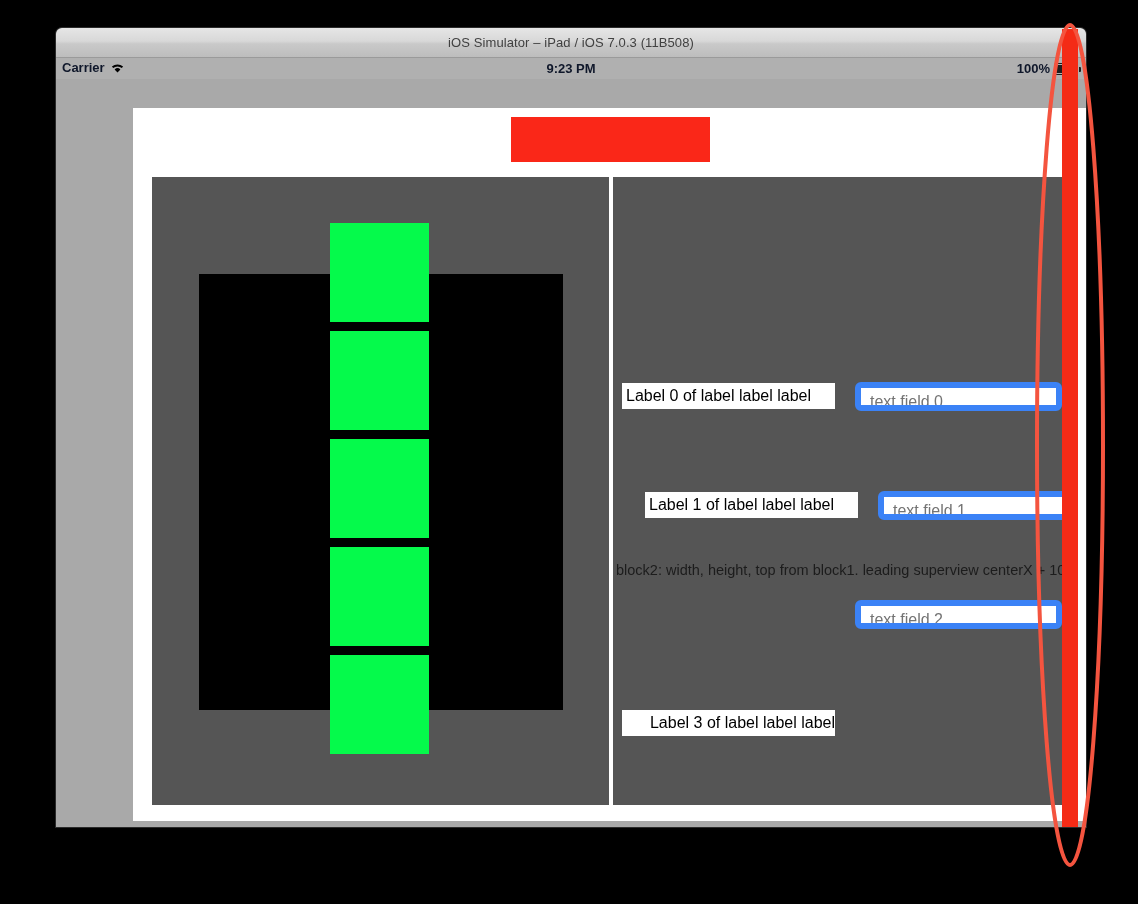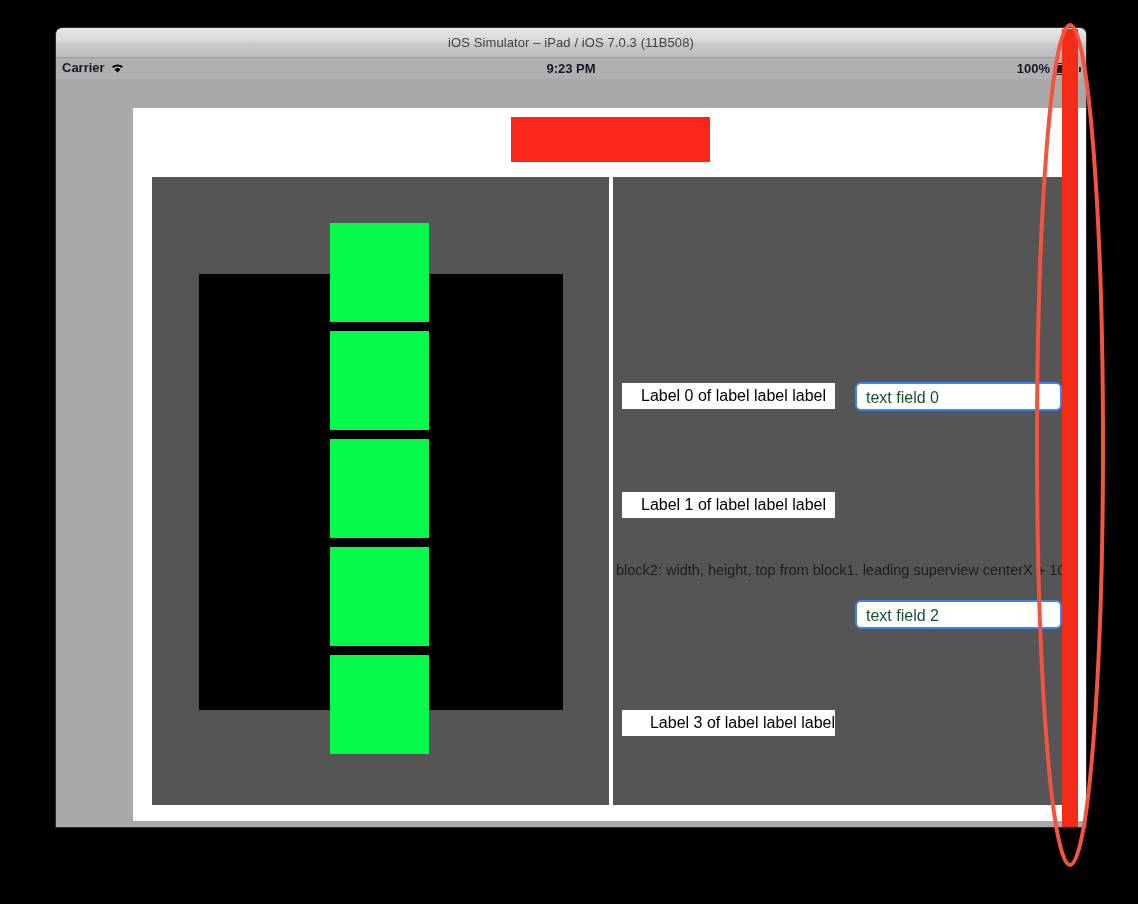--- a/index.html
+++ b/index.html
@@ -161,34 +161,34 @@
     height: 28px;
   }
   .field-label {
     position: absolute;
     left: 0; top: 0;
     width: 213px; height: 26px;
     background: #ffffff;
     color: #000000;
     font-size: 16px;
     line-height: 26px;
-    padding-left: 19px;
+    padding-left: 4px;
     box-sizing: border-box;
     white-space: nowrap;
     overflow: hidden;
   }
   .text-field {
     position: absolute;
     left: 233px; top: -1px;
     width: 207px; height: 29px;
     background: #ffffff;
-    border: 2px solid #3b82f6;
+    border: 6px solid #3b82f6;
     border-radius: 6px;
     box-sizing: border-box;
-    color: #14532d;
+    color: #737373;
     font-size: 16px;
     line-height: 27px;
     padding-left: 9px;
     white-space: nowrap;
     overflow: hidden;
     font-family: "Liberation Sans", sans-serif;
   }
 
   .note-text {
     position: absolute;
@@ -256,22 +256,23 @@
             <div class="green-block" style="top: 478px; height: 99px;"></div>
           </div>
       </div>
 
       <div class="panel-right">
         <div id="form-rows">
             <div class="form-row" style="top: 206px;">
               <div class="field-label">Label 0 of label label label</div>
               <div class="text-field">text field 0</div>
             </div>
-            <div class="form-row" style="top: 315px;">
+            <div class="form-row" style="top: 315px; margin-left: 23px;">
               <div class="field-label">Label 1 of label label label</div>
+              <div class="text-field">text field 1</div>
             </div>
             <div class="form-row" style="top: 424px;">
               <div class="text-field">text field 2</div>
             </div>
             <div class="form-row" style="top: 533px; text-align: right;">
               <div class="field-label">Label 3 of label label label</div>
             </div>
           </div>
         <div class="note-text">block2: width, height, top from block1. leading superview centerX + 10.</div>
         <div id="bottom-squares"></div>

